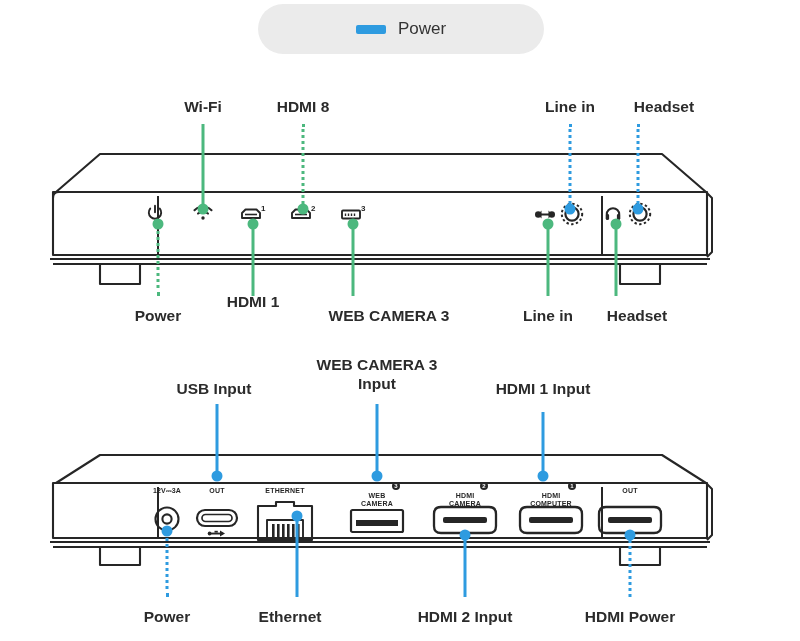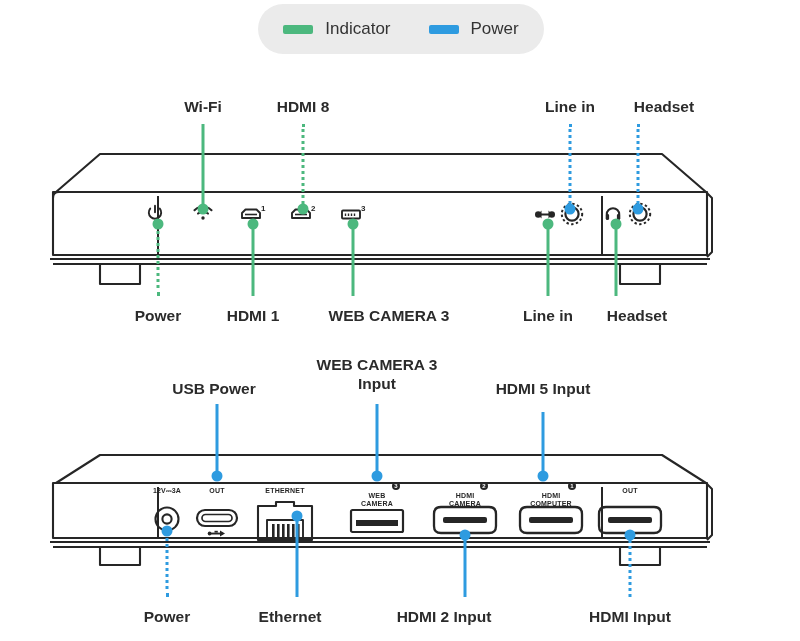--- a/index.html
+++ b/index.html
@@ -101,24 +101,20 @@
   }
   .icon-holder { position: absolute; transform: translateX(-50%); }
 </style>
 </head>
 <body>
 
 <div id="stage">
 
   <div class="legend">
     <div class="legend-item">
-      <span class="swatch sw-indicator"></span>
-      <span class="legend-label">Indicator</span>
-    </div>
-    <div class="legend-item">
       <span class="swatch sw-port"></span>
       <span class="legend-label">Power</span>
     </div>
   </div>
 
   <div class="device" style="left:40px; top:140px;">
     <svg class="dev-svg" width="680" height="150" viewBox="0 0 680 150" fill="none" stroke="#262626" stroke-width="2.1" stroke-linejoin="round">
 
       <path d="M16 52 L60 14 L622 14 L666 52"></path>
 
@@ -233,21 +229,21 @@
   <div class="dot green" style="left:353px; top:224px;"></div>
   <div class="leader green" style="left:353px; top:224px; height:72px;"></div>
 
   <div class="dot green" style="left:548px; top:224px;"></div>
   <div class="leader green" style="left:548px; top:224px; height:72px;"></div>
 
   <div class="dot green" style="left:616px; top:224px;"></div>
   <div class="leader green" style="left:616px; top:224px; height:72px;"></div>
 
   <div class="clabel" style="left:158px; top:306px;">Power</div>
-  <div class="clabel" style="left:253px; top:306px;">HDMI 1</div>
+  <div class="clabel" style="left:253px; top:292px;">HDMI 1</div>
   <div class="clabel" style="left:389px; top:306px;">WEB CAMERA 3</div>
   <div class="clabel" style="left:548px; top:306px;">Line in</div>
   <div class="clabel" style="left:637px; top:306px;">Headset</div>
 
   <div class="device" style="left:40px; top:445px;">
     <svg class="dev-svg" width="680" height="125" viewBox="0 0 680 125" fill="none" stroke="#262626" stroke-width="2.1" stroke-linejoin="round">
       <path d="M16 38 L60 10 L622 10 L666 38"></path>
       <path d="M13 38 L13 93 L667 93 L667 38 Z"></path>
       <path d="M10 97 L670 97" stroke-width="2"></path>
       <path d="M13 102 L667 102" stroke-width="2"></path>
@@ -348,35 +344,35 @@
 
   <div class="leader blue" style="left:217px; top:404px; height:72px;"></div>
   <div class="dot blue" style="left:217px; top:476px;"></div>
 
   <div class="leader blue" style="left:377px; top:404px; height:72px;"></div>
   <div class="dot blue" style="left:377px; top:476px;"></div>
 
   <div class="leader blue" style="left:543px; top:412px; height:64px;"></div>
   <div class="dot blue" style="left:543px; top:476px;"></div>
 
-  <div class="clabel" style="left:214px; top:379px;">USB Power</div>
+  <div class="clabel" style="left:214px; top:379px;">USB Input</div>
   <div class="clabel" style="left:377px; top:355px;">WEB CAMERA 3
 Input</div>
-  <div class="clabel" style="left:543px; top:379px;">HDMI 5 Input</div>
+  <div class="clabel" style="left:543px; top:379px;">HDMI 1 Input</div>
 
   <div class="dot blue" style="left:167px; top:531px;"></div>
   <div class="leader dotted-b" style="left:167px; top:531px; height:66px;"></div>
 
   <div class="dot blue" style="left:297px; top:516px;"></div>
   <div class="leader blue" style="left:297px; top:516px; height:81px;"></div>
 
   <div class="dot blue" style="left:465px; top:535px;"></div>
   <div class="leader blue" style="left:465px; top:535px; height:62px;"></div>
 
   <div class="dot blue" style="left:630px; top:535px;"></div>
   <div class="leader dotted-b" style="left:630px; top:535px; height:62px;"></div>
 
   <div class="clabel" style="left:167px; top:607px;">Power</div>
   <div class="clabel" style="left:290px; top:607px;">Ethernet</div>
-  <div class="clabel" style="left:444px; top:607px;">HDMI 2 Input</div>
-  <div class="clabel" style="left:630px; top:607px;">HDMI Input</div>
+  <div class="clabel" style="left:465px; top:607px;">HDMI 2 Input</div>
+  <div class="clabel" style="left:630px; top:607px;">HDMI Power</div>
 
 </div>
 
 </body></html>

